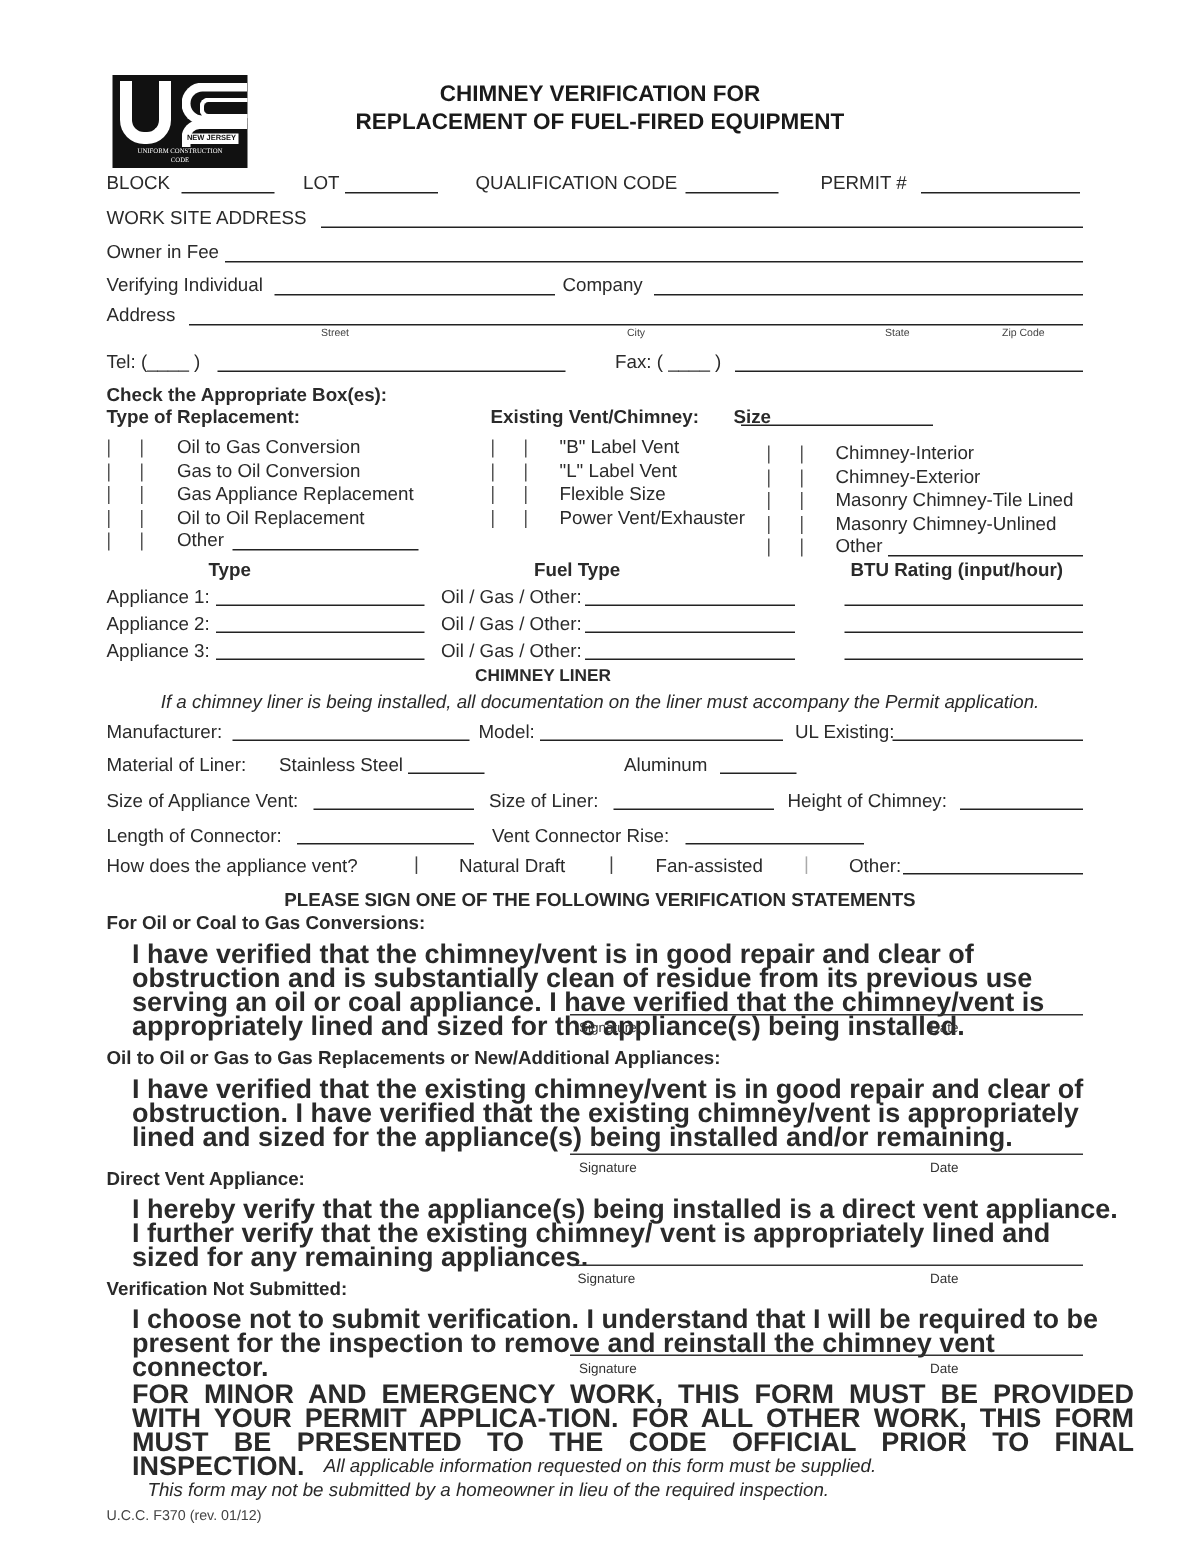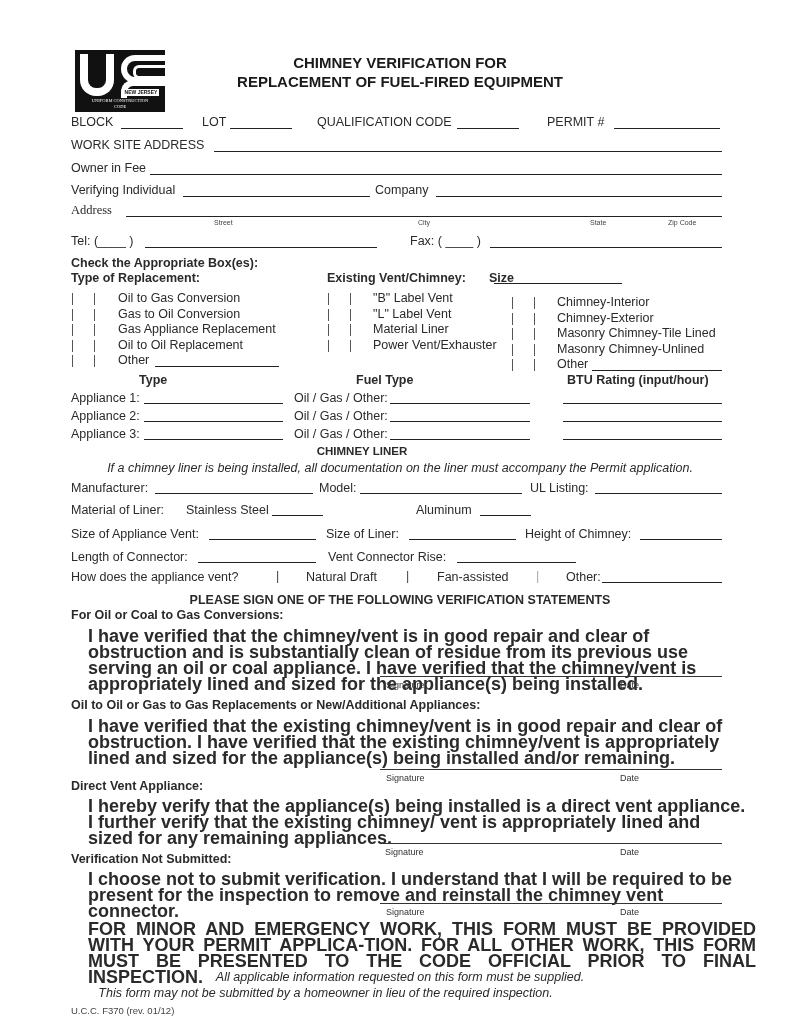--- a/index.html
+++ b/index.html
@@ -96,21 +96,21 @@
 <div class="line" style="left:214px;top:151px;width:508px;"></div>
 
 <span class="abs" style="left:71px;top:161px;">Owner in Fee</span>
 <div class="line" style="left:150px;top:174px;width:572px;"></div>
 
 <span class="abs" style="left:71px;top:183px;">Verifying Individual</span>
 <div class="line" style="left:183px;top:196px;width:187px;"></div>
 <span class="abs" style="left:375px;top:183px;">Company</span>
 <div class="line" style="left:436px;top:196px;width:286px;"></div>
 
-<span class="abs" style="left:71px;top:203px;font-family:Liberation Serif, serif;">Address</span>
+<span class="abs" style="left:71px;top:203px;">Address</span>
 <div class="line" style="left:126px;top:216px;width:596px;"></div>
 <span class="abs tiny" style="left:214px;top:219px;">Street</span>
 <span class="abs tiny" style="left:418px;top:219px;">City</span>
 <span class="abs tiny" style="left:590px;top:219px;">State</span>
 <span class="abs tiny" style="left:668px;top:219px;">Zip Code</span>
 
 <span class="abs" style="left:71px;top:234px;text-align:center;">Tel: (____ )</span>
 <div class="line" style="left:145px;top:247px;width:232px;"></div>
 <span class="abs" style="left:410px;top:234px;">Fax: ( ____ )</span>
 <div class="line" style="left:490px;top:247px;width:232px;"></div>
@@ -131,21 +131,21 @@
 <span class="abs" style="left:118px;top:338px;">Oil to Oil Replacement</span>
 <div class="chk" style="left:70px;top:354px;"></div>
 <span class="abs" style="left:118px;top:353px;">Other</span>
 <div class="line" style="left:155px;top:366px;width:124px;"></div>
 
 <div class="chk" style="left:326px;top:292px;"></div>
 <span class="abs" style="left:373px;top:291px;">"B" Label Vent</span>
 <div class="chk" style="left:326px;top:308px;"></div>
 <span class="abs" style="left:373px;top:307px;">"L" Label Vent</span>
 <div class="chk" style="left:326px;top:323px;"></div>
-<span class="abs" style="left:373px;top:322px;">Material Liner</span>
+<span class="abs" style="left:373px;top:322px;">Flexible Size</span>
 <div class="chk" style="left:326px;top:339px;"></div>
 <span class="abs" style="left:373px;top:338px;">Power Vent/Exhauster</span>
 
 <div class="chk" style="left:510px;top:296px;"></div>
 <span class="abs" style="left:557px;top:295px;">Chimney-Interior</span>
 <div class="chk" style="left:510px;top:312px;"></div>
 <span class="abs" style="left:557px;top:311px;">Chimney-Exterior</span>
 <div class="chk" style="left:510px;top:327px;"></div>
 <span class="abs" style="left:557px;top:326px;">Masonry Chimney-Tile Lined</span>
 <div class="chk" style="left:510px;top:343px;"></div>
@@ -176,21 +176,21 @@
 <div class="line" style="left:390px;top:439px;width:140px;"></div>
 <div class="line" style="left:563px;top:439px;width:159px;"></div>
 
 <div class="abs bold center" style="left:0;width:724px;top:445px;font-size:11.5px;">CHIMNEY LINER</div>
 <div class="abs ital center" style="left:0;width:800px;top:461px;">If a chimney liner is being installed, all documentation on the liner must accompany the Permit application.</div>
 
 <span class="abs" style="left:71px;top:481px;">Manufacturer:</span>
 <div class="line" style="left:155px;top:493px;width:158px;"></div>
 <span class="abs" style="left:319px;top:481px;">Model:</span>
 <div class="line" style="left:360px;top:493px;width:162px;"></div>
-<span class="abs" style="left:530px;top:481px;">UL Listing:</span>
+<span class="abs" style="left:530px;top:481px;">UL Existing:</span>
 <div class="line" style="left:595px;top:493px;width:127px;"></div>
 
 <span class="abs" style="left:71px;top:503px;">Material of Liner:</span>
 <span class="abs" style="left:186px;top:503px;">Stainless Steel</span>
 <div class="line" style="left:272px;top:515px;width:51px;"></div>
 <span class="abs" style="left:416px;top:503px;">Aluminum</span>
 <div class="line" style="left:480px;top:515px;width:51px;"></div>
 
 <span class="abs" style="left:71px;top:527px;">Size of Appliance Vent:</span>
 <div class="line" style="left:209px;top:539px;width:107px;"></div>

